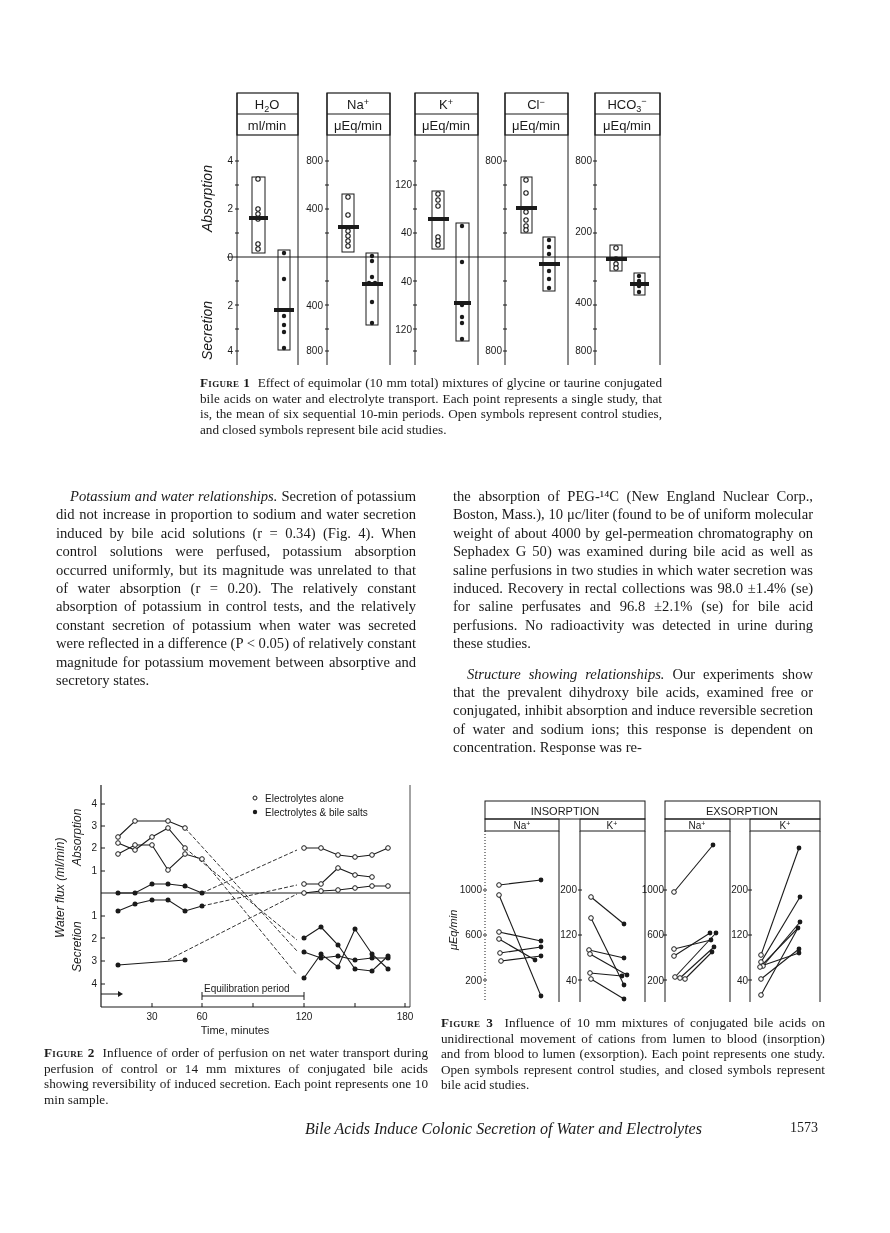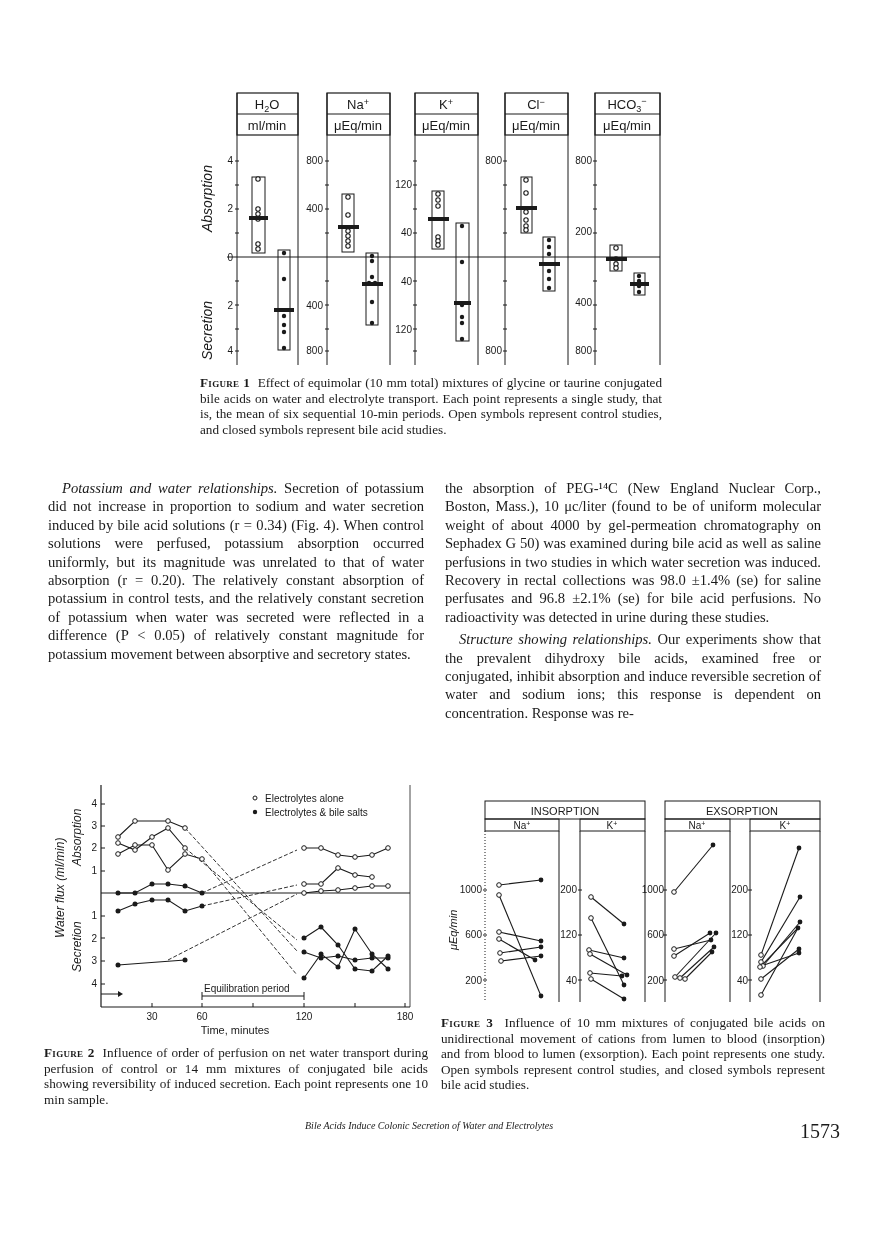--- a/index.html
+++ b/index.html
@@ -1,25 +1,25 @@
 <!DOCTYPE html>
 <html><head>
 <meta charset="utf-8">
 <style>
   html,body{margin:0;padding:0;background:#fff;}
   body{width:890px;height:1233px;position:relative;overflow:hidden;color:#1a1a1a;font-family:"Liberation Serif","DejaVu Serif",serif;}
   .abs{position:absolute;}
   .caption{font-size:13.2px;line-height:15.6px;text-align:justify;}
   .caption .fig{font-variant:small-caps;letter-spacing:0.3px;font-weight:bold;}
   .body-text{font-size:14.6px;line-height:18.4px;text-align:justify;}
-  .body-text p{margin:4px;text-indent:14px;}
+  .body-text p{margin:12px;text-indent:14px;}
   .body-text p.noindent{text-indent:0;}
   .heading{font-size:16px;letter-spacing:1.5px;}
-  .footer{font-size:10px;font-style:italic;}
-  .pnum{font-size:20px;margin-left:10px;}
+  .footer{font-size:16px;font-style:italic;}
+  .pnum{font-size:14px;}
   svg text{font-family:"Liberation Sans","DejaVu Sans",sans-serif;fill:#1a1a1a;}
   svg .ital{font-style:italic;}
 </style>
 </head>
 <body>
 
 <svg class="abs" style="left:0;top:0" width="890" height="370">
 
   <text class="ital" x="212" y="232" font-size="14" transform="rotate(-90 212 232)">Absorption</text>
   <text class="ital" x="212" y="360" font-size="14" transform="rotate(-90 212 360)">Secretion</text>

